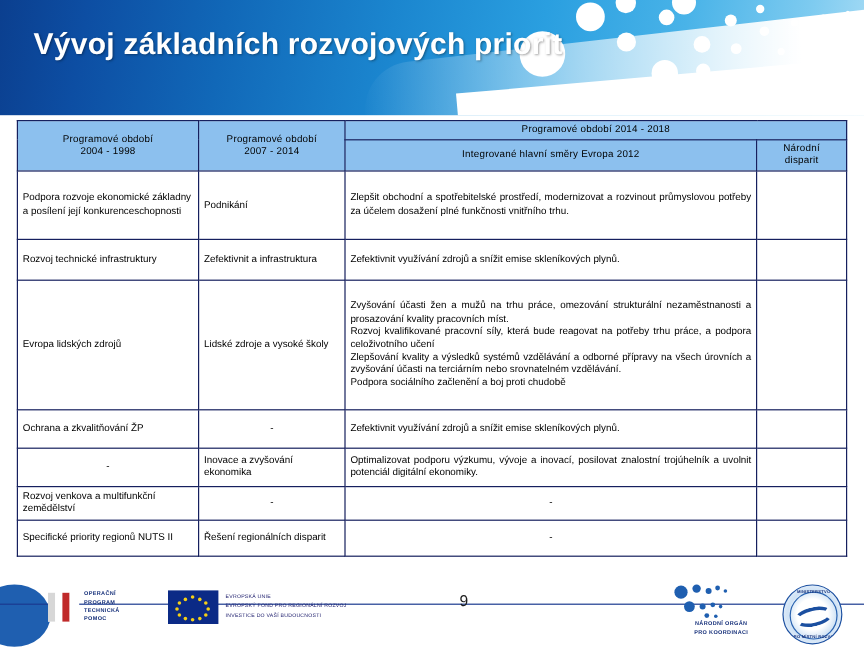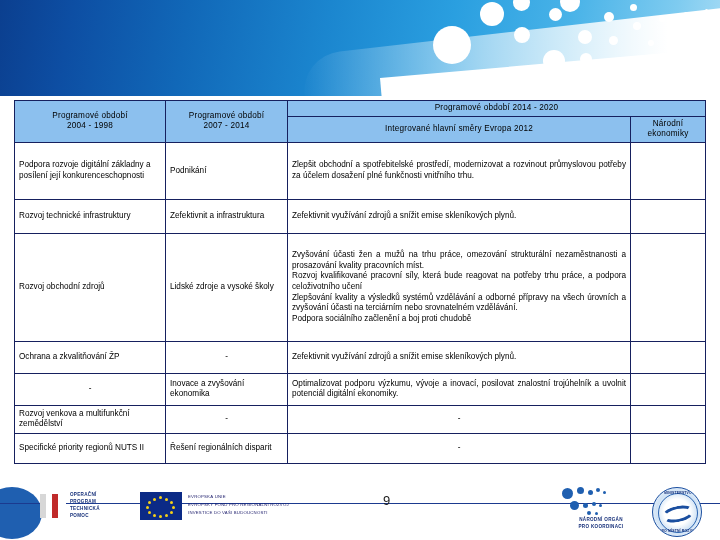--- a/index.html
+++ b/index.html
@@ -185,67 +185,68 @@
     <div class="bubble" style="left:630px;top:4px;width:7px;height:7px;"></div>
     <div class="bubble" style="left:648px;top:40px;width:6px;height:6px;"></div>
     <div class="bubble" style="left:659px;top:16px;width:6px;height:6px;"></div>
     <div class="bubble" style="left:672px;top:28px;width:5px;height:5px;"></div>
     <div class="bubble" style="left:684px;top:12px;width:4px;height:4px;"></div>
     <div class="bubble" style="left:694px;top:24px;width:4px;height:4px;"></div>
     <div class="bubble" style="left:705px;top:9px;width:3px;height:3px;"></div>
     <div class="bubble" style="left:712px;top:20px;width:3px;height:3px;"></div>
     <div class="bubble" style="left:560px;top:-8px;width:20px;height:20px;"></div>
 
+    <div class="title">Vývoj základních rozvojových priorit</div>
   </div>
 
   <table class="tbl">
     <colgroup>
       <col class="c1">
         <col class="c2">
         <col class="c3">
         <col class="c4">
     </colgroup>
     <thead>
       <tr>
         <th class="hd" rowspan="2">
           <div>Programové období</div>
           <div>2004 - 1998</div>
         </th>
         <th class="hd" rowspan="2">
           <div>Programové období</div>
           <div>2007 - 2014</div>
         </th>
-        <th class="hd" colspan="2">Programové období 2014 - 2020</th>
+        <th class="hd" colspan="2">Programové období 2014 - 2018</th>
       </tr>
       <tr>
         <th class="hd">Integrované hlavní směry Evropa 2012</th>
         <th class="hd">
           <div>Národní</div>
-          <div>ekonomiky</div>
+          <div>disparit</div>
         </th>
       </tr>
     </thead>
     <tbody>
 
       <tr style="height:57px;">
-        <td class="body-cell">Podpora rozvoje digitální základny a posílení její konkurenceschopnosti</td>
+        <td class="body-cell">Podpora rozvoje ekonomické základny a posílení její konkurenceschopnosti</td>
         <td class="body-cell">Podnikání</td>
         <td class="just">Zlepšit obchodní a spotřebitelské prostředí, modernizovat a rozvinout průmyslovou potřeby za účelem dosažení plné funkčnosti vnitřního trhu.</td>
         <td></td>
       </tr>
 
       <tr style="height:34px;">
         <td class="body-cell">Rozvoj technické infrastruktury</td>
         <td class="body-cell">Zefektivnit a infrastruktura</td>
         <td class="body-cell">Zefektivnit využívání zdrojů a snížit emise skleníkových plynů.</td>
         <td></td>
       </tr>
 
       <tr style="height:108px;">
-        <td class="body-cell">Rozvoj obchodní zdrojů</td>
+        <td class="body-cell">Evropa lidských zdrojů</td>
         <td class="body-cell">Lidské zdroje a vysoké školy</td>
         <td class="just tall" style="white-space:pre-line;">Zvyšování účasti žen a mužů na trhu práce, omezování strukturální nezaměstnanosti a prosazování kvality pracovních míst.
 Rozvoj kvalifikované pracovní síly, která bude reagovat na potřeby trhu práce, a podpora celoživotního učení
 Zlepšování kvality a výsledků systémů vzdělávání a odborné přípravy na všech úrovních a zvyšování účasti na terciárním nebo srovnatelném vzdělávání.
 Podpora sociálního začlenění a boj proti chudobě</td>
         <td></td>
       </tr>
 
       <tr style="height:32px;padding-left:16px;">
         <td class="body-cell">Ochrana a zkvalitňování ŽP</td>

